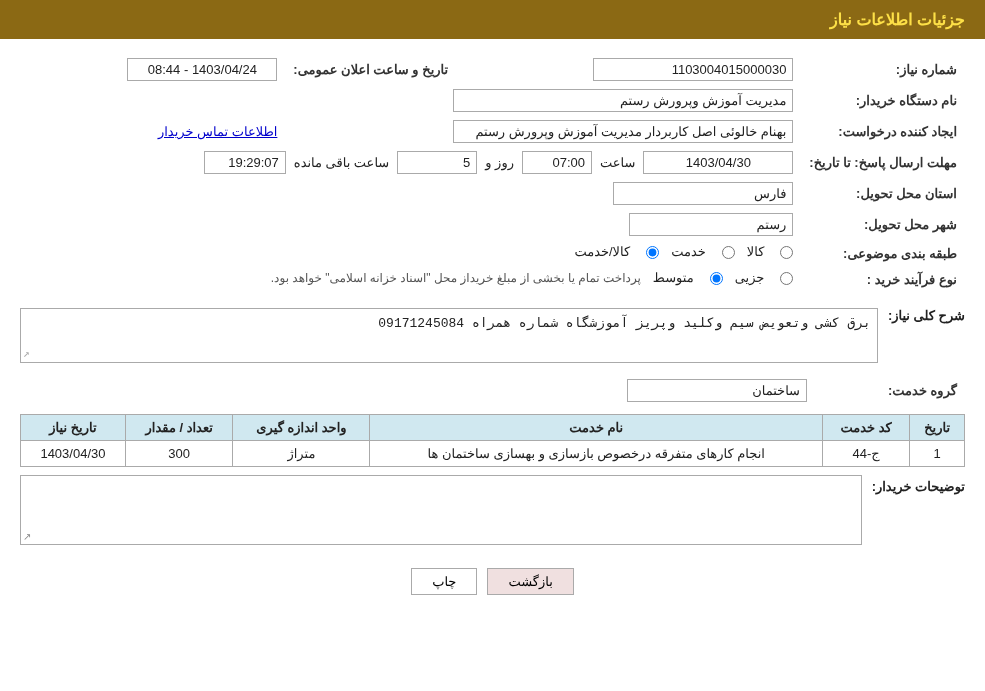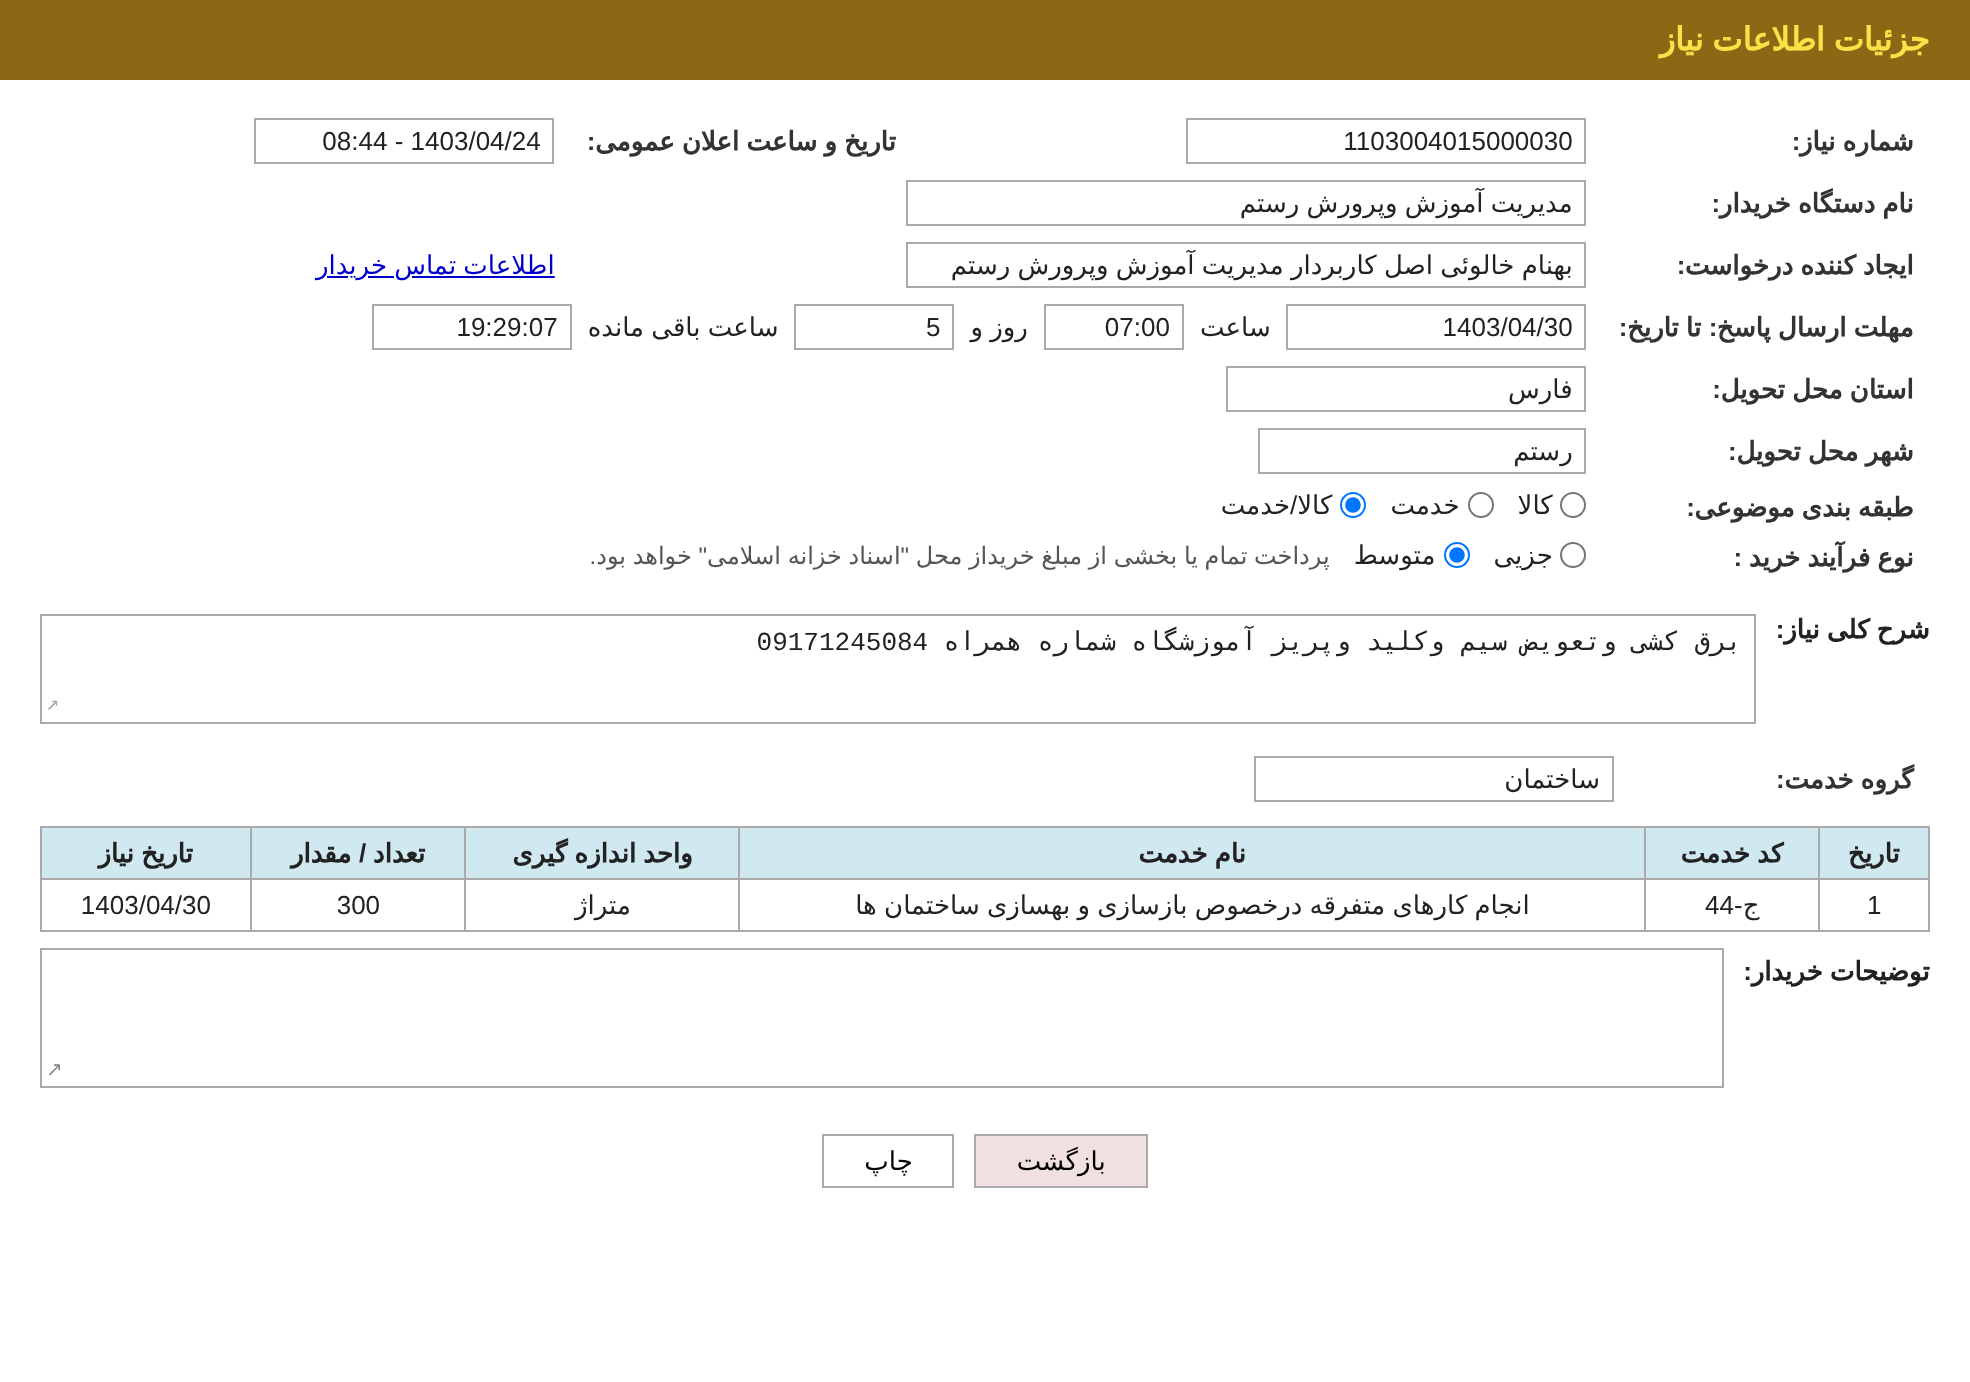--- a/index.html
+++ b/index.html
@@ -51,20 +51,21 @@
       background: #fff;
       padding: 3px 6px;
       display: inline-block;
       min-height: 22px;
     }
     .input-wide {
       width: 200px;
     }
     .input-medium {
       width: 150px;
+      text-align: center;
     }
     .input-small {
       width: 80px;
     }
     .link-blue {
       color: #0000cc;
       text-decoration: underline;
     }
     .section-header {
       background: #c8e0f0;
@@ -91,22 +92,22 @@
       padding: 5px 8px;
       text-align: center;
     }
     .radio-group {
       display: inline-flex;
       gap: 12px;
       align-items: center;
     }
     .radio-item {
       display: inline-flex;
-      align-items: center;
-      gap: 4px;
+      align-items: flex-end;
+      gap: 16px;
     }
     .bottom-buttons {
       text-align: center;
       padding: 15px;
       display: flex;
       justify-content: center;
       gap: 10px;
     }
     .btn {
       padding: 5px 20px;
@@ -217,21 +218,21 @@
       <tr>
         <td class="label-cell">مهلت ارسال پاسخ: تا تاریخ:</td>
         <td colspan="3" class="value-cell">
           <div class="row-flex">
             <span class="input-box input-medium">1403/04/30</span>
             <span>ساعت</span>
             <span class="input-box" style="width:70px;">07:00</span>
             <span>روز و</span>
             <span class="input-box input-small">5</span>
             <span>ساعت باقی مانده</span>
-            <span class="input-box" style="width:100px;text-align:right;">19:29:07</span>
+            <span class="input-box" style="width:82px;text-align:right;">19:29:07</span>
           </div>
         </td>
       </tr>
 
       <tr>
         <td class="label-cell">استان محل تحویل:</td>
         <td class="value-cell" colspan="3">
           <span class="input-box" style="width:180px;">فارس</span>
         </td>
       </tr>

